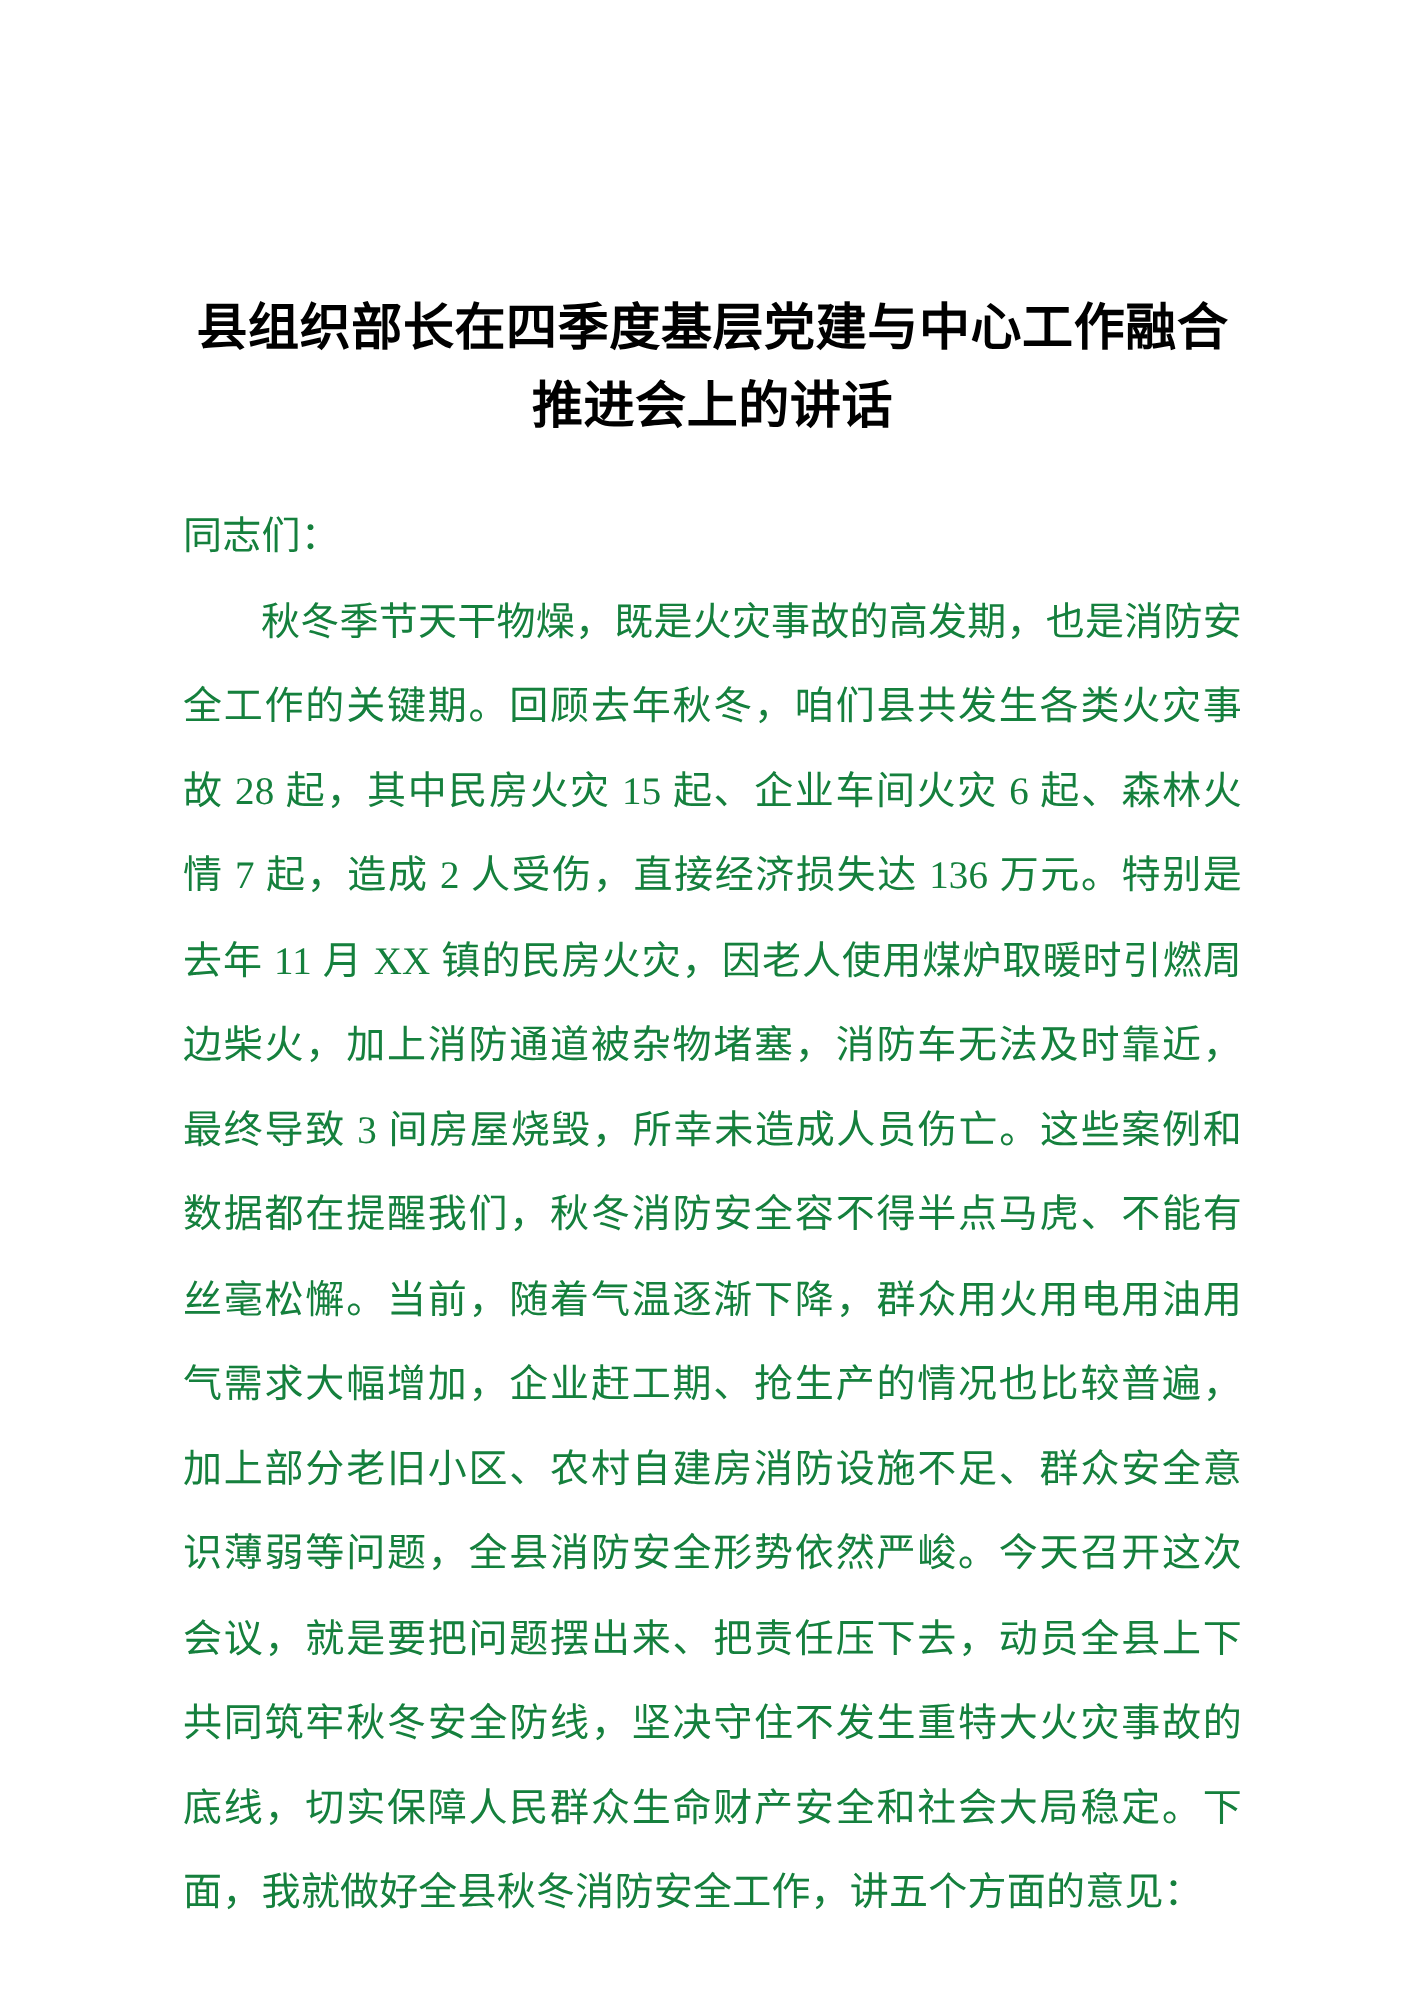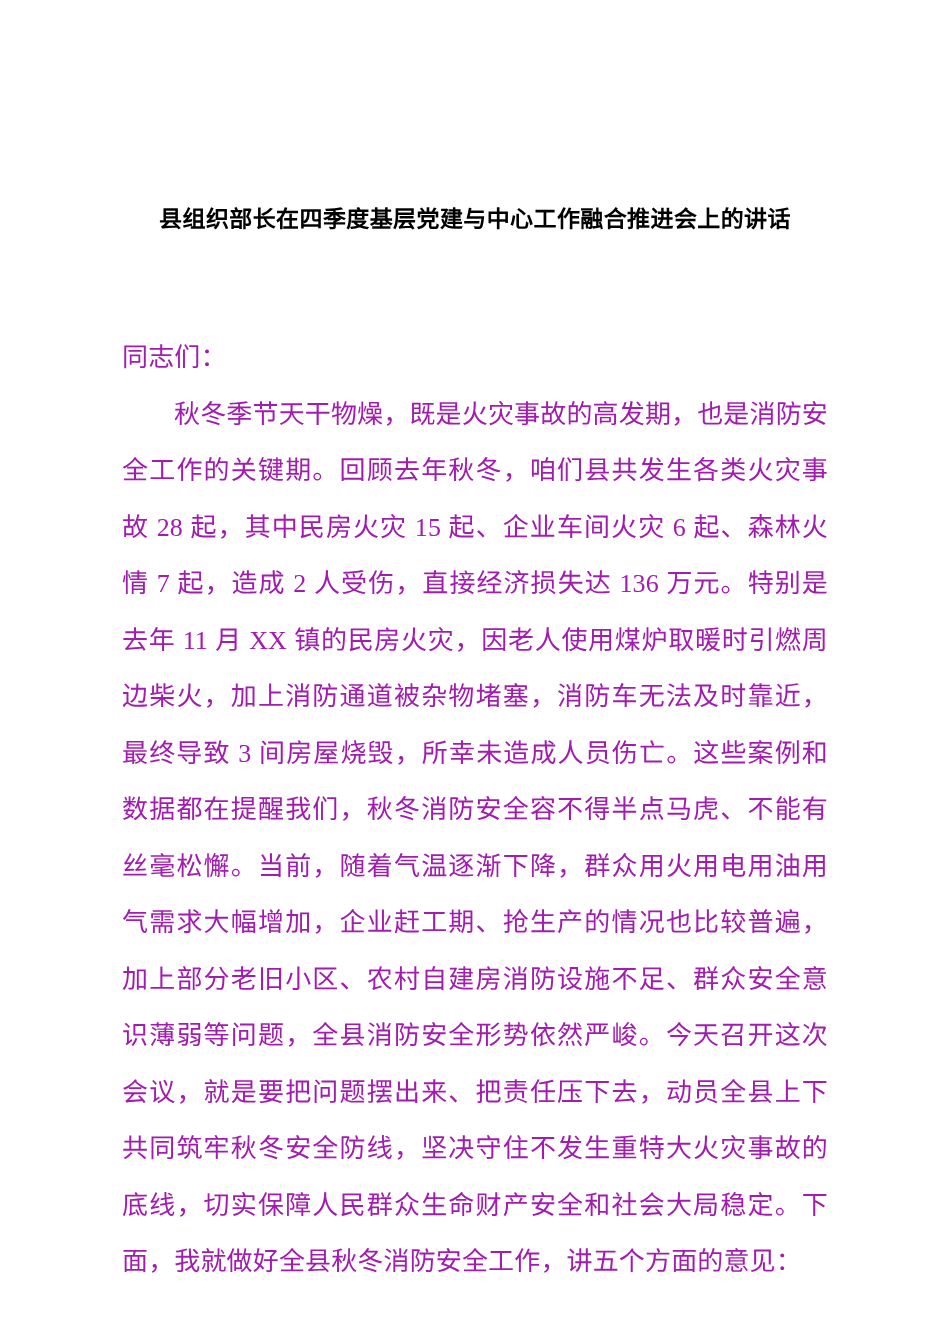--- a/index.html
+++ b/index.html
@@ -35,21 +35,21 @@
   
   .doc-title {
     margin: 0;
     padding: 0;
     position: absolute;
     left: 0;
     top: 194px;
     width: 706px;
     font-family: "Liberation Serif", "DejaVu Serif", serif;
     font-weight: 700;
-    font-size: 23px;
+    font-size: 34px;
     line-height: 52px;
     text-align: center;
     letter-spacing: 0.4px;
     color: #000000;
     white-space: pre-line;
   }
 
   
   .doc-content {
     position: absolute;
@@ -57,21 +57,21 @@
     top: 330px;
     width: 706px;
   }
 
   .para {
     margin: 0;
     padding: 0;
     font-family: "Liberation Serif", "DejaVu Serif", serif;
     font-size: 26px;
     line-height: 56.5px;
-    color: #a21caf;
+    color: #15803d;
     text-align: justify;
     text-justify: inter-ideograph;
     text-align-last: left;
     letter-spacing: 0.15px;
     word-break: break-all;
   }
 
   .para.salutation {
     text-indent: 0;
     text-align-last: left;

